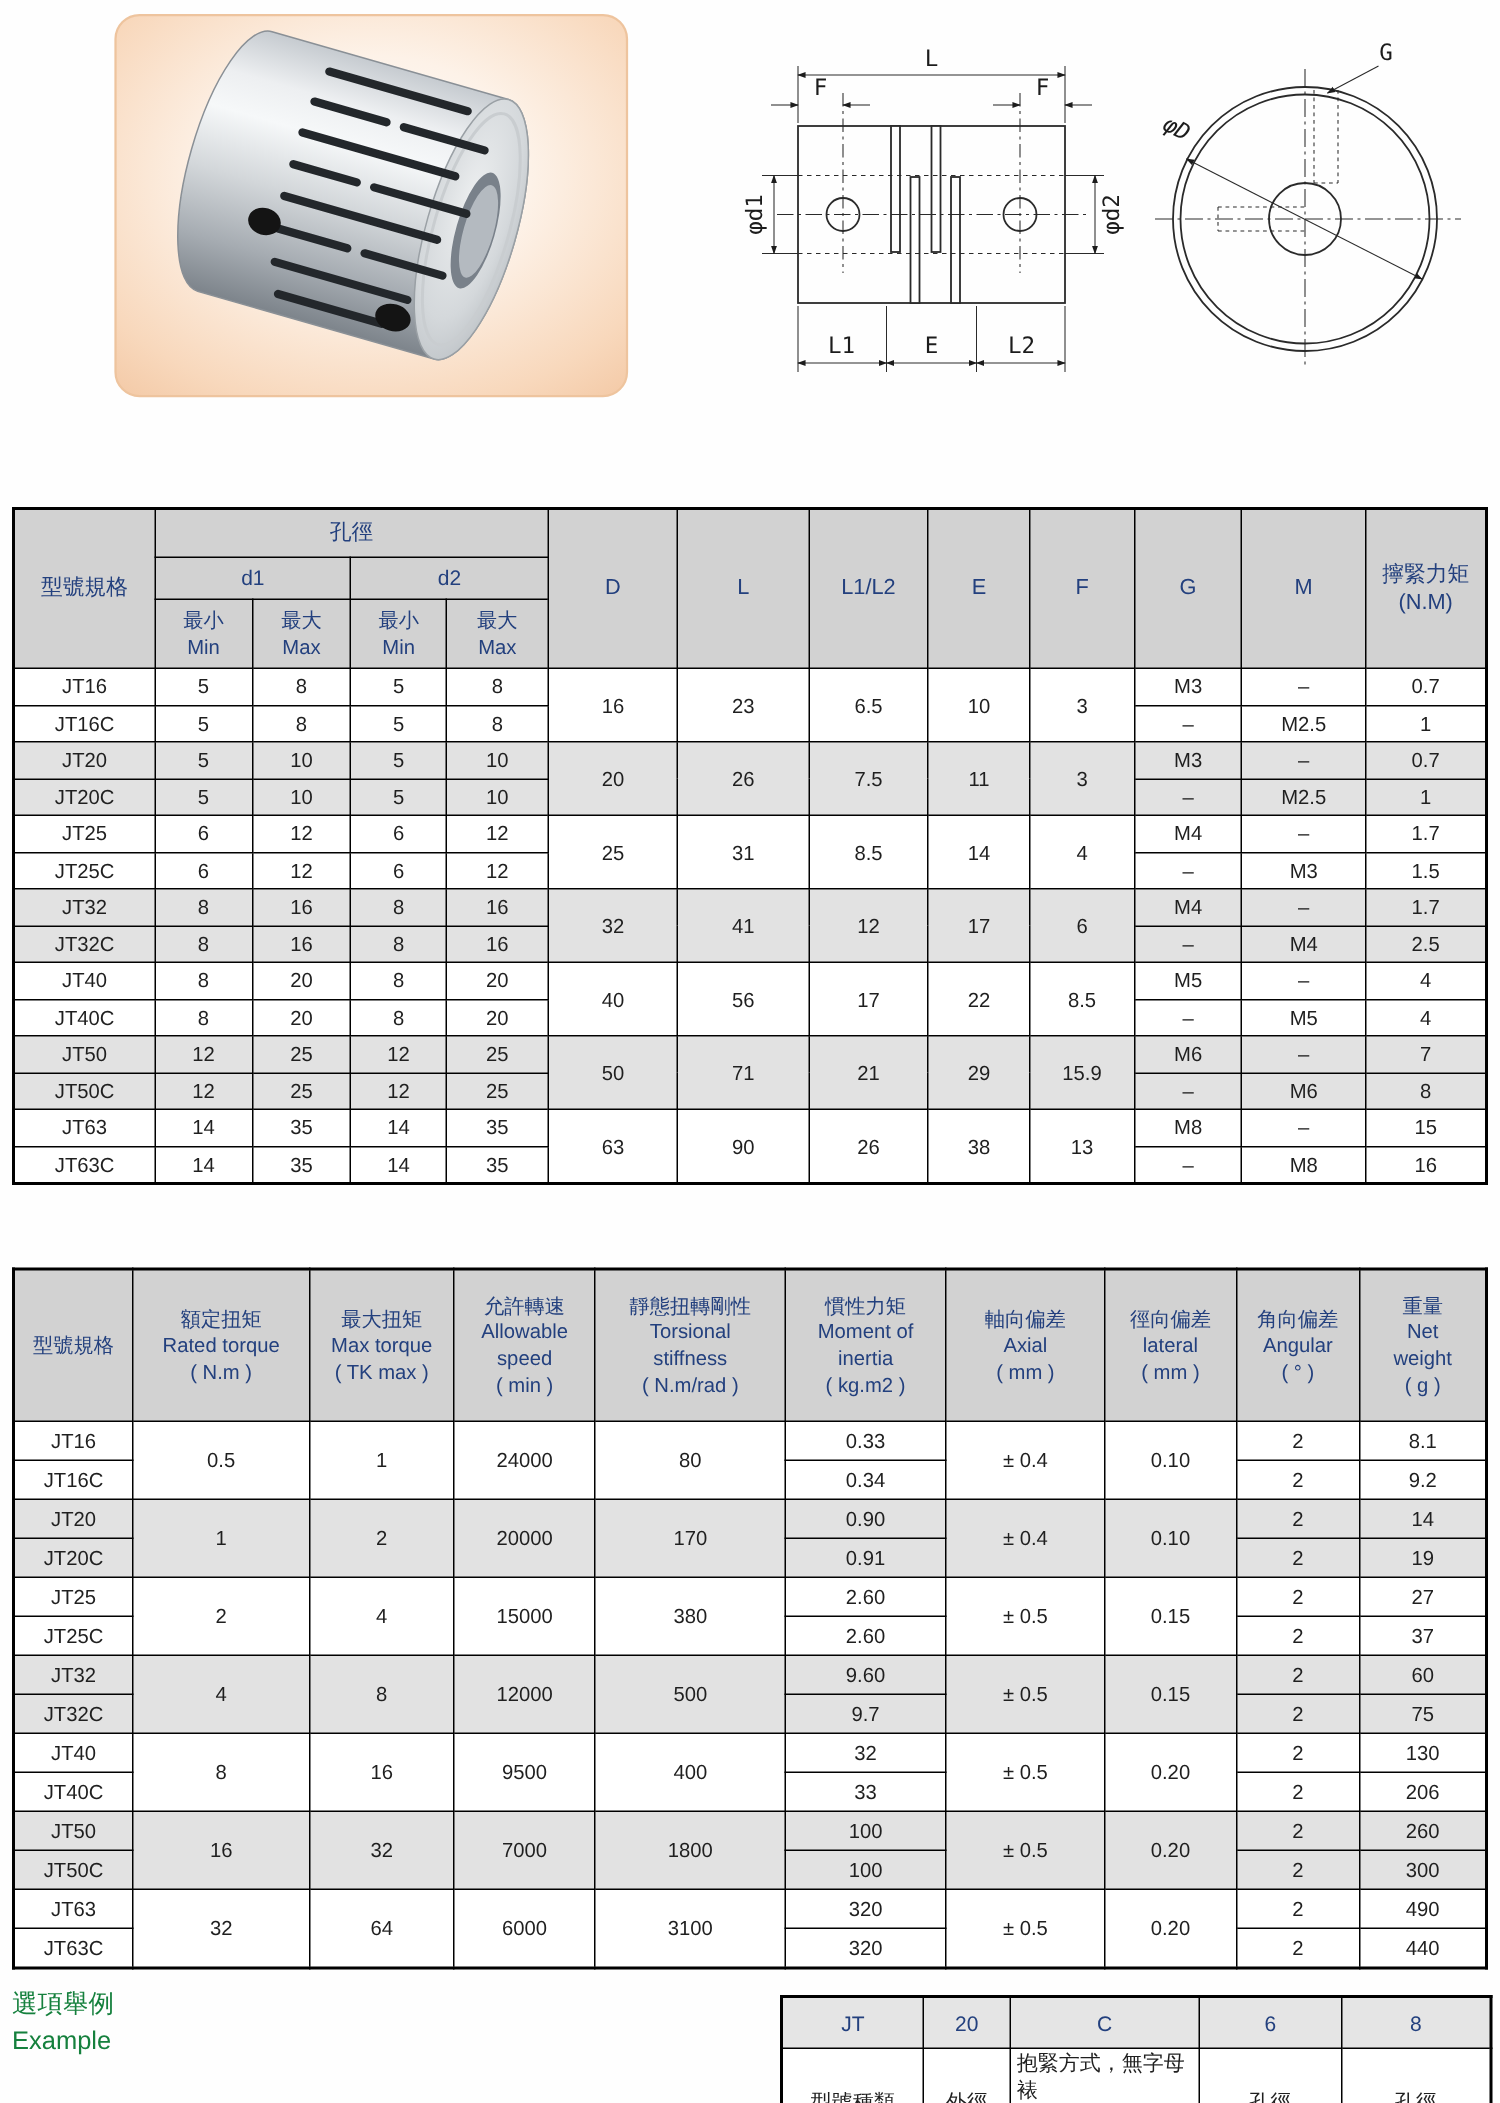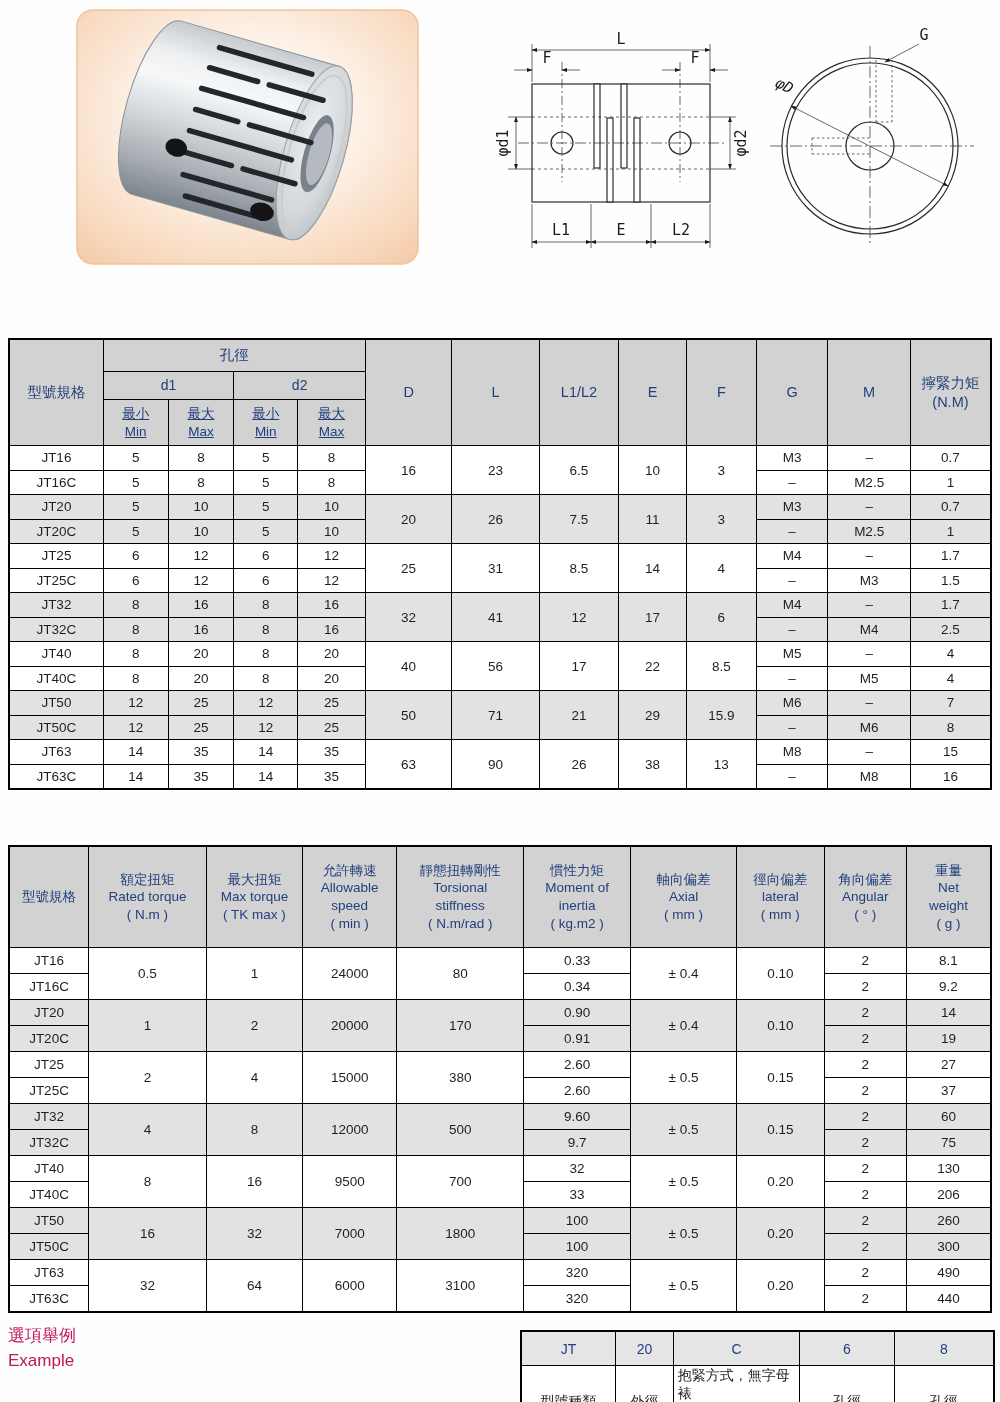--- a/index.html
+++ b/index.html
@@ -19,28 +19,28 @@
   
   table.spec{position:absolute;border-collapse:collapse;table-layout:fixed;border:2px solid #000;}
   table.spec th,table.spec td{border:1px solid #000;text-align:center;vertical-align:middle;padding:0 2px;}
   table.spec th{background:#d2d2d2;color:#23407e;font-weight:normal;white-space:pre-line;font-size:13.5px;line-height:1.3;}
   table.spec td{font-size:13.5px;color:#1f1f1f;background:#ffffff;}
   tr.shade td{background:#e2e2e2;}
 
   #dim-table{left:8px;top:338px;width:984px;}
   #dim-table thead tr:nth-child(1) th{height:31px;font-size:14.5px;}
   #dim-table thead tr:nth-child(2) th{height:27px;font-size:14px;}
-  #dim-table thead tr:nth-child(3) th{height:45px;font-size:13.5px;text-decoration:underline;}
+  #dim-table thead tr:nth-child(3) th{height:45px;font-size:13.5px;}
   #dim-table tbody td{height:23.5px;}
 
   #perf-table{left:8px;top:845px;width:984px;}
   #perf-table thead th{height:100px;}
   #perf-table tbody td{height:25px;}
 
-  .example-title{position:absolute;left:8px;top:1324px;font-size:17px;color:#be185d;line-height:1.45;}
+  .example-title{position:absolute;left:8px;top:1324px;font-size:17px;color:#15803d;line-height:1.45;}
   #example-table{left:520px;top:1330px;width:475px;}
   #example-table td{height:33px;}
   #example-table tr.codes td{background:#e5e5e5;color:#23407e;font-size:14px;}
   #example-table tr.labels td{background:#ffffff;font-size:14px;white-space:pre-line;}
   #example-table td.small{font-size:9.5px;line-height:1.3;text-align:left;padding:0 4px;}
 </style>
 </head>
 <body>
 
 <div class="page">
@@ -523,21 +523,21 @@
           <td>JT32C</td>
           <td>9.7</td>
           <td>2</td>
           <td>75</td>
         </tr>
         <tr>
           <td>JT40</td>
           <td rowspan="2">8</td>
           <td rowspan="2">16</td>
           <td rowspan="2">9500</td>
-          <td rowspan="2">700</td>
+          <td rowspan="2">400</td>
           <td>32</td>
           <td rowspan="2">± 0.5</td>
           <td rowspan="2">0.20</td>
           <td>2</td>
           <td>130</td>
         </tr>
         <tr>
           <td>JT40C</td>
           <td>33</td>
           <td>2</td>

